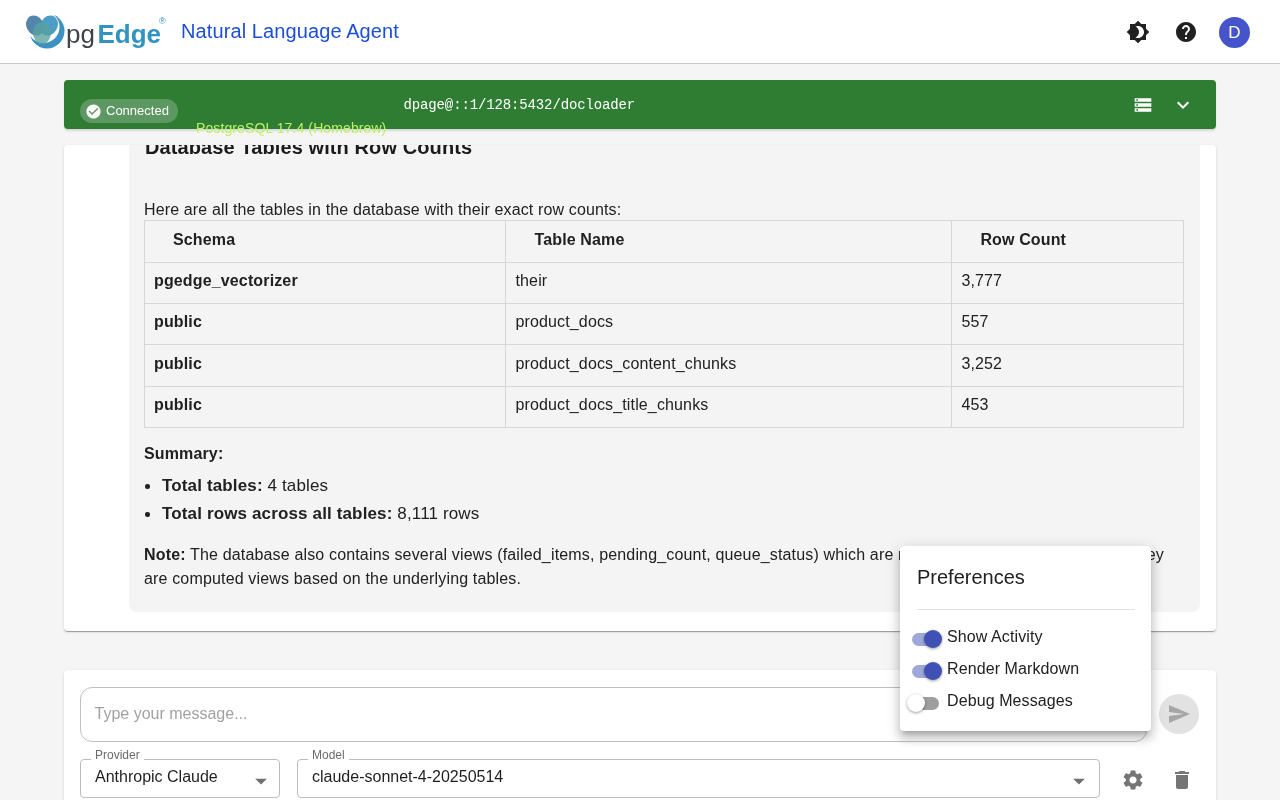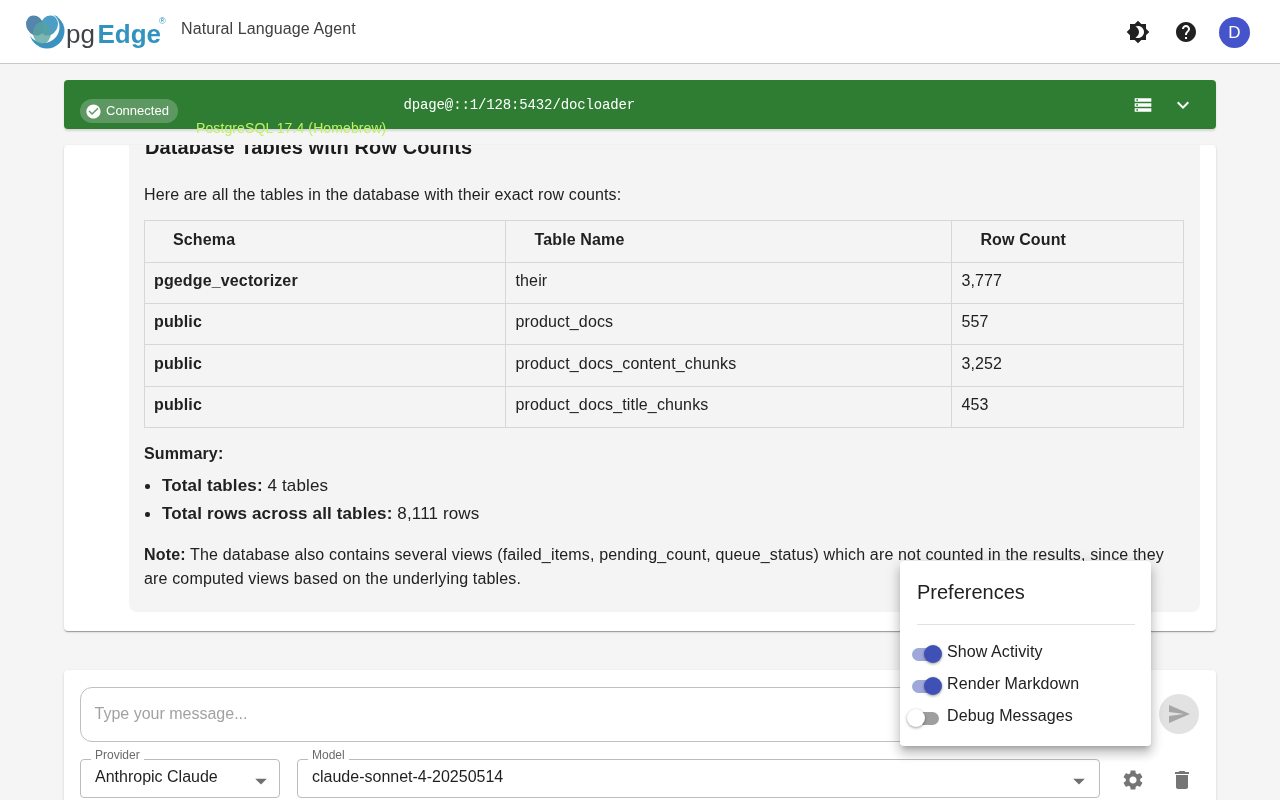--- a/index.html
+++ b/index.html
@@ -1,54 +1,54 @@
 <!DOCTYPE html>
 <html><head>
 <meta charset="utf-8">
 <style>
 * { margin:0; padding:0; box-sizing:border-box; }
 html,body { width:1280px; height:800px; overflow:hidden; background:#f5f5f5; font-family:"Liberation Sans", sans-serif; }
 .abs { position:absolute; }
 
 #header { position:absolute; left:0; top:0; width:1280px; height:64px; background:#fff; border-bottom:1px solid #c9c9c9; }
-#title { position:absolute; left:181px; top:20px; font-size:16px; color:#404040; letter-spacing:0.1px; }
+#title { position:absolute; left:181px; top:20px; font-size:20px; color:#1d4ed8; letter-spacing:0.1px; }
 .iconbtn { position:absolute; width:24px; height:24px; }
 
 #banner { position:absolute; left:64px; top:80px; width:1152px; height:49px; background:#2e7d32; border-radius:4px; box-shadow:0 2px 2px rgba(0,0,0,0.12); }
 #chip { position:absolute; left:16px; top:19px; height:24px; width:98px; background:#5d9761; border-radius:12px; }
 #chiptext { position:absolute; left:26px; top:4px; font-size:13px; color:#fff; }
 #pgtext { position:absolute; left:132px; top:16px; font-size:14px; letter-spacing:0.1px; color:#bef264;margin-top:24px; }
 #monotext { position:absolute; left:339.5px; top:17px; letter-spacing:-0.13px; font-size:14px; font-family:"Liberation Mono", monospace; color:#fff; }
 
 #chatcard { position:absolute; left:64px; top:145px; width:1152px; height:486px; background:#fff; border-radius:4px; overflow:hidden;
   box-shadow:0 2px 1px -1px rgba(0,0,0,.2), 0 1px 1px 0 rgba(0,0,0,.14), 0 1px 3px 0 rgba(0,0,0,.12); }
 #bubble { position:absolute; left:65px; top:-60px; width:1071px; height:527px; background:#f4f4f4; border-radius:8px; }
 #mdh3 { position:absolute; left:81px; top:-11px; font-size:20px; font-weight:bold; line-height:27px; letter-spacing:0.1px; color:#1b1b1b; }
-#mdp1 { position:absolute; left:80px; top:38px; font-size:16px; line-height:24px; letter-spacing:0.14px; color:#212121; }
+#mdp1 { position:absolute; left:80px; top:53px; font-size:16px; line-height:24px; letter-spacing:0.14px; color:#212121; }
 #mdtable { position:absolute; left:80px; top:75.4px; width:1040px; border-collapse:collapse; font-size:16px; color:#212121; }
 #mdtable td, #mdtable th { border:1px solid #d7d7d9; text-align:left; vertical-align:baseline; padding:10.5px 9px 13.8px 9px; line-height:16px; font-size:16px; letter-spacing:0.14px; }
 #mdtable th { font-weight:bold;padding-left:28px; }
 #mdsum { position:absolute; left:80px; top:296.65px; font-size:16px; font-weight:bold; line-height:24px; letter-spacing:0.14px; color:#212121; }
 #mdul { position:absolute; left:80px; top:329.45px; font-size:17px; line-height:24px; letter-spacing:0.14px; color:#212121; list-style:none; }
 #mdul li { position:relative; padding-left:18px; margin-bottom:4px; }
 #mdul li::before { content:""; position:absolute; left:1.2px; top:9.9px; width:4.5px; height:4.5px; border-radius:50%; background:#212121; }
 #mdnote { position:absolute; left:80px; top:398.25px; width:1060px; font-size:16px; line-height:24px; letter-spacing:0.16px; color:#212121; white-space:nowrap; }
 
 #inputcard { position:absolute; left:64px; top:670px; width:1152px; height:144px; background:#fff; border-radius:4px;
   box-shadow:0 2px 1px -1px rgba(0,0,0,.2), 0 1px 1px 0 rgba(0,0,0,.14), 0 1px 3px 0 rgba(0,0,0,.12); }
 #msgfield { position:absolute; left:16px; top:17px; width:1067px; height:54.5px; border:1px solid #c0c0c0; border-radius:12px; background:#fff; }
 #placeholder { position:absolute; left:30.5px; top:35px; font-size:16px; color:#a2a2a2; }
 #sendbtn { position:absolute; left:1095px; top:24px; width:40px; height:40px; border-radius:50%; background:#e2e2e2; }
 .selectbox { position:absolute; height:39px; border:1px solid #bcbcbc; border-radius:4px; background:#fff; }
 .selectbox svg { top:7.2px; }
 .sellabel { position:absolute; top:-10.8px; font-size:12px; color:#6b6b6b; background:#fff; padding:0 4px; line-height:12px; }
 .selval { position:absolute; left:14px; top:8.5px; font-size:16px; color:#1f1f1f; }
 
 #popover { position:absolute; left:900px; top:546px; width:251px; height:185px; background:#fff; border-radius:4px;
-  box-shadow:0px 5px 5px -3px rgba(0,0,0,0.2), 0px 8px 10px 1px rgba(0,0,0,0.14), 0px 3px 14px 2px rgba(0,0,0,0.12);margin-top:15px; }
+  box-shadow:0px 5px 5px -3px rgba(0,0,0,0.2), 0px 8px 10px 1px rgba(0,0,0,0.14), 0px 3px 14px 2px rgba(0,0,0,0.12); }
 #poptitle { position:absolute; left:17px; top:20px; font-size:20px; color:#212121; }
 #popdivider { position:absolute; left:17px; top:62.5px; width:218px; height:1px; background:#e2e2e2; }
 .swrow { position:absolute; left:12px; height:32px; }
 .swtrack { position:absolute; left:0px; top:9.5px; width:27px; height:13px; border-radius:6.5px; }
 .swthumb { position:absolute; top:7px; width:18px; height:18px; border-radius:50%; box-shadow:0 1px 3px rgba(0,0,0,.4); }
 .swlabel { position:absolute; left:35px; top:4px; font-size:16px; color:#212121; line-height:20px; white-space:nowrap; letter-spacing:0.1px; }
 </style>
 </head>
 <body>
 

